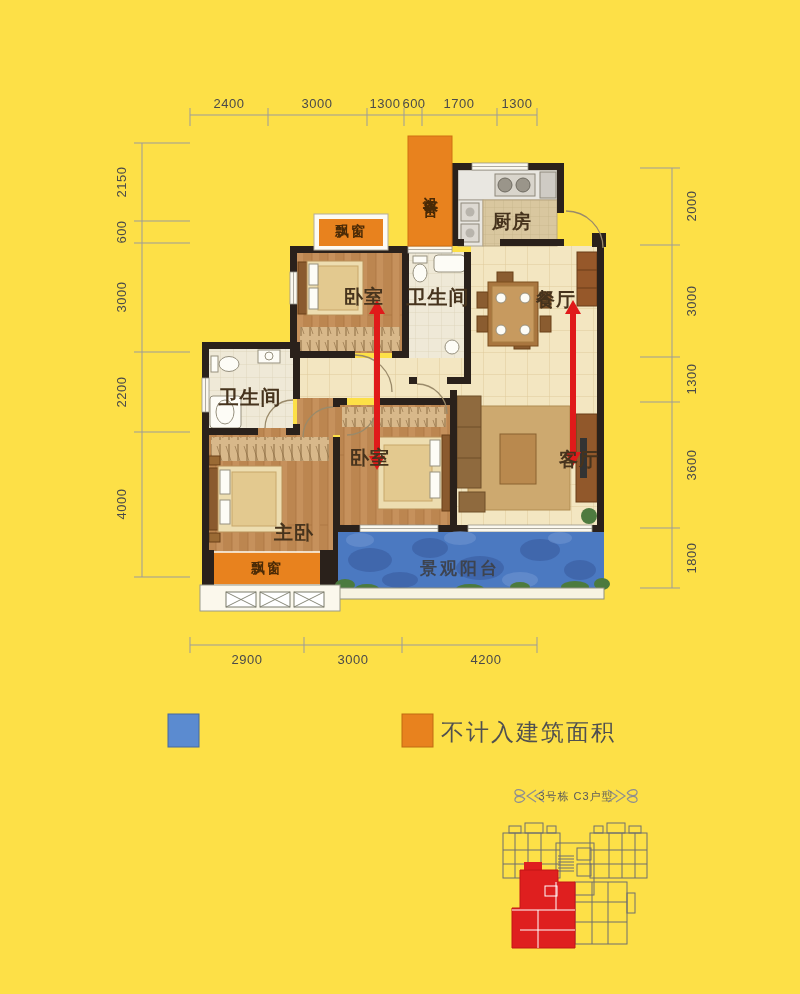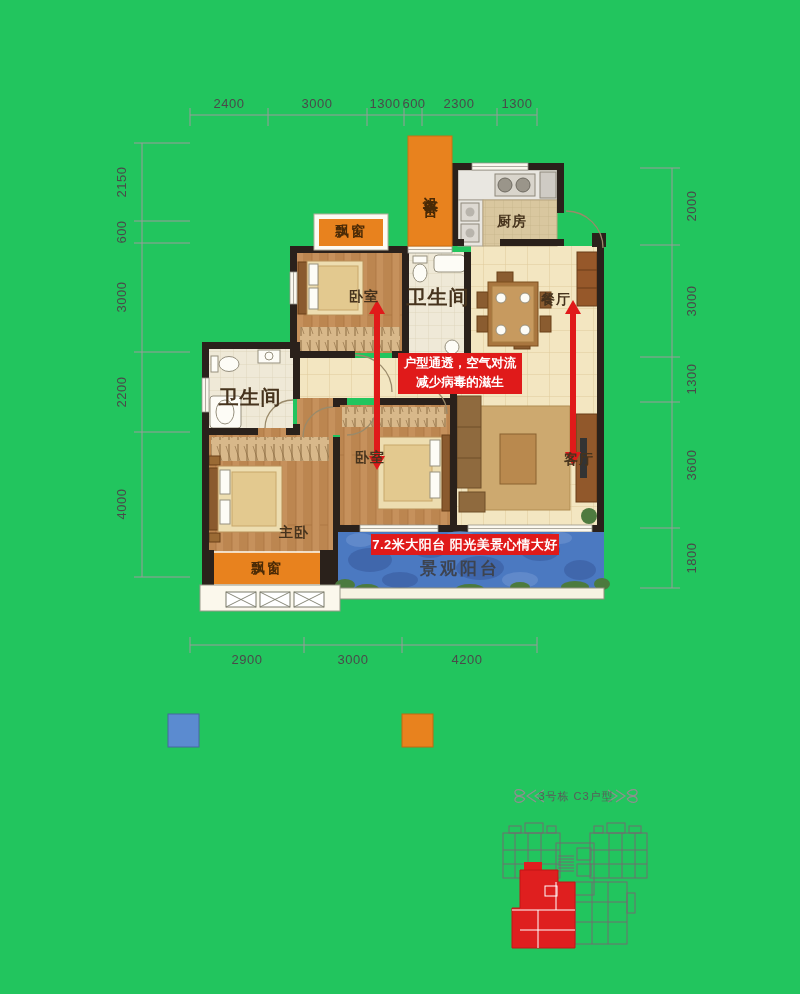--- a/index.html
+++ b/index.html
@@ -1,33 +1,33 @@
 <!DOCTYPE html>
 <html><head>
 <meta charset="utf-8">
 <style>
   html,body{margin:0;padding:0;background:#FCF6E1;}
-  .page{position:relative;width:800px;height:994px;background:#22c55e;
+  .page{position:relative;width:800px;height:994px;background:#fde047;
         font-family:"Liberation Sans","DejaVu Sans",sans-serif;overflow:hidden;}
   .page svg{position:absolute;left:0;top:0;}
 
   
   .w{fill:#2A211B;}
   .dimln{stroke:#9b9b9b;stroke-width:1;}
   .win{fill:#FBF8EE;stroke:#9a968a;stroke-width:0.8;}
   .winln{stroke:#9a968a;stroke-width:0.8;}
   .fx{fill:#FDFCF6;stroke:#97917f;stroke-width:1;}
   .arc{fill:none;stroke:#9a8a6a;stroke-width:1.3;}
   .kp{fill:none;stroke:#6f6f6f;stroke-width:1;}
   .kpw{stroke:#fff;stroke-width:1;fill:none;}
   .fl{fill:none;stroke:#8f8f8f;stroke-width:1.2;}
 
   
   .lbl{position:absolute;transform:translate(-50%,-50%);white-space:nowrap;
-       color:#46331d;font-size:14px;font-weight:600;letter-spacing:1px;}
+       color:#46331d;font-size:19px;font-weight:600;letter-spacing:1px;}
   .lbl.small{font-size:20px;}
   .lbl.bay{font-size:14px;font-weight:700;color:#4a2a06;letter-spacing:2px;}
   .lbl.balc{font-size:17px;font-weight:600;color:#3d434f;letter-spacing:3px;}
   .lbl.vert{writing-mode:vertical-rl;text-orientation:upright;font-size:15px;
             font-weight:700;color:#4a2a06;letter-spacing:2px;}
   .dim{position:absolute;transform:translate(-50%,-50%);font-size:13px;
        color:#4a4a4a;letter-spacing:0.5px;white-space:nowrap;}
   .dim.v{transform:translate(-50%,-50%) rotate(-90deg);}
   .redbox{position:absolute;background:#E01A1A;color:#fff;font-weight:bold;
           text-align:center;}
@@ -373,54 +373,50 @@
       <line x1="520" y1="930" x2="575" y2="930"></line>
       <rect x="545" y="886" width="12" height="10"></rect>
     </g>
   </g>
 </svg>
 
 <span class="dim" style="left:229px;top:103px">2400</span>
 <span class="dim" style="left:317px;top:103px">3000</span>
 <span class="dim" style="left:385px;top:103px">1300</span>
 <span class="dim" style="left:414px;top:103px">600</span>
-<span class="dim" style="left:459px;top:103px">2300</span>
+<span class="dim" style="left:459px;top:103px">1700</span>
 <span class="dim" style="left:517px;top:103px">1300</span>
 
 <span class="dim v" style="left:121px;top:182px">2150</span>
 <span class="dim v" style="left:121px;top:232px">600</span>
 <span class="dim v" style="left:121px;top:297px">3000</span>
 <span class="dim v" style="left:121px;top:392px">2200</span>
 <span class="dim v" style="left:121px;top:504px">4000</span>
 
 <span class="dim v" style="left:691px;top:206px">2000</span>
 <span class="dim v" style="left:691px;top:301px">3000</span>
 <span class="dim v" style="left:691px;top:379px">1300</span>
 <span class="dim v" style="left:691px;top:465px">3600</span>
 <span class="dim v" style="left:691px;top:558px">1800</span>
 
 <span class="dim" style="left:247px;top:659px">2900</span>
 <span class="dim" style="left:353px;top:659px">3000</span>
-<span class="dim" style="left:467px;top:659px">4200</span>
+<span class="dim" style="left:486px;top:659px">4200</span>
 
 <span class="lbl vert" style="left:430px;top:189px">设备平台</span>
 <span class="lbl" style="left:512px;top:222px">厨房</span>
 <span class="lbl" style="left:556px;top:300px">餐厅</span>
 <span class="lbl" style="left:364px;top:297px">卧室</span>
 <span class="lbl small" style="left:438px;top:297px">卫生间</span>
 <span class="lbl small" style="left:250px;top:397px">卫生间</span>
 <span class="lbl" style="left:294px;top:533px">主卧</span>
 <span class="lbl" style="left:370px;top:458px">卧室</span>
 <span class="lbl" style="left:579px;top:460px">客厅</span>
 <span class="lbl balc" style="left:460px;top:568px">景观阳台</span>
 <span class="lbl bay" style="left:351px;top:232px">飘窗</span>
 <span class="lbl bay" style="left:267px;top:569px">飘窗</span>
 
-<div class="redbox airflow">
-  <div>户型通透，空气对流</div>
-  <div>减少病毒的滋生</div>
+
+<span class="legend-label" style="left:441px">不计入建筑面积</span>
+
+<span class="unit-title">3号栋 C3户型</span>
+
 </div>
-<div class="redbox banner">7.2米大阳台 阳光美景心情大好</div>
-
-
-<span class="unit-title">3号栋 C3户型</span>
-
-</div>
 
 </body></html>

